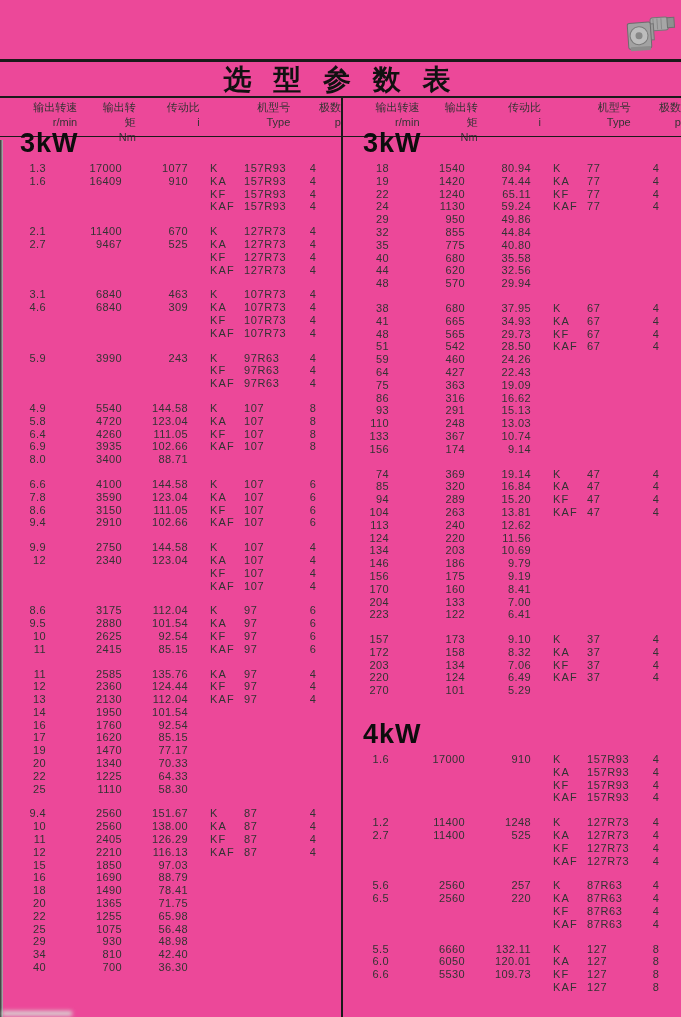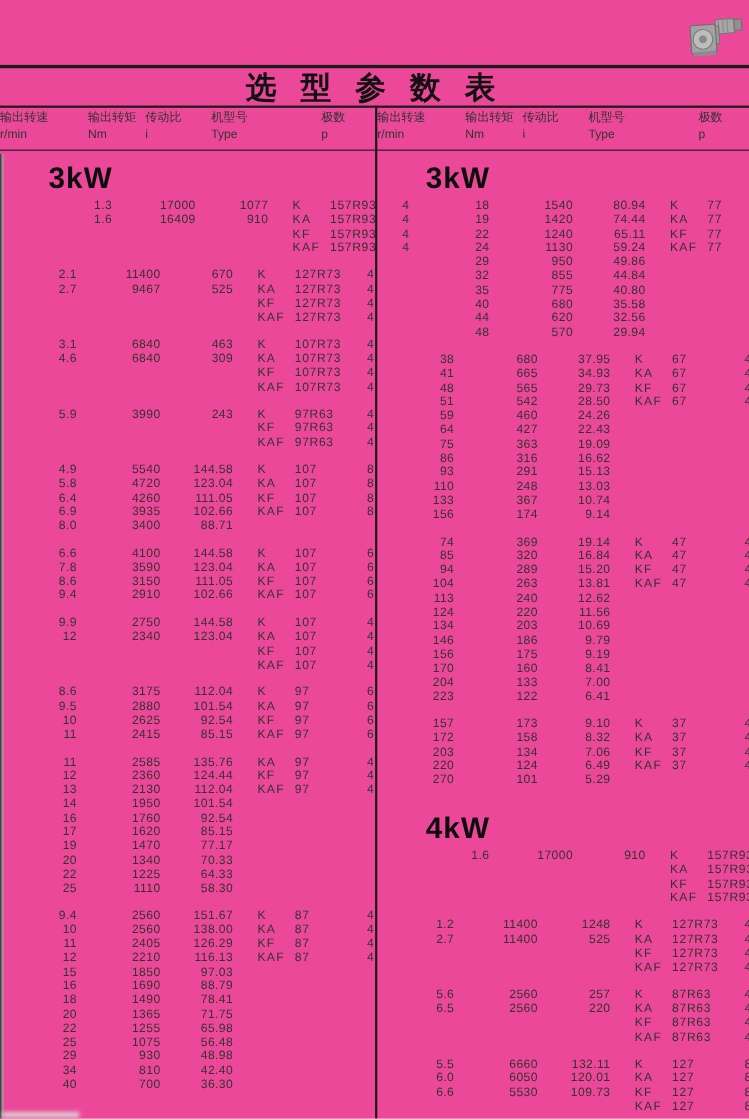--- a/index.html
+++ b/index.html
@@ -9,31 +9,31 @@
   .rule{position:absolute;left:0;width:681px;background:#1a1a1a;}
   .rule-top{top:59px;height:3px;}
   .rule-mid{top:96px;height:2px;}
   .rule-hdr{top:136px;height:1px;}
   .title{position:absolute;top:61px;left:0;width:681px;text-align:center;
          font-size:28px;font-weight:bold;letter-spacing:7px;color:#111;}
   .headers{position:absolute;top:100px;left:0;width:681px;height:36px;}
   .hdr-group{position:absolute;top:0;display:flex;}
   .hdr-left{left:0;width:341px;}
   .hdr-right{left:343px;width:338px;}
-  .hcell{text-align:left;font-size:11px;line-height:15px;color:#333;}
+  .hcell{text-align:right;font-size:11px;line-height:15px;color:#333;padding-left:24px;}
   .hw1{width:80px;} .hw2{width:52px;} .hw3{width:60px;} .hw4{width:100px;} .hw5{width:40px;}
   .vdivider{position:absolute;left:341px;top:96px;width:2px;height:921px;background:#1a1a1a;}
-  .col{position:absolute;top:139px;padding-left:24px;}
+  .col{position:absolute;top:120px;}
   .col-left{left:0;width:341px;}
   .col-right{left:343px;width:338px;}
   .kw-heading{font-size:27px;font-weight:800;color:#0d0d0d;padding-left:20px;
               height:30px;line-height:30px;margin-top:22px;letter-spacing:1px;}
   .kw-heading:first-child{margin-top:8px;}
   .block{margin-top:12px;}
-  .kw-heading + .block{margin-top:4px;margin-left:32px;}
+  .kw-heading + .block{margin-top:4px;}
   .row{height:12.8px;line-height:12.8px;font-size:11px;white-space:nowrap;color:#333;}
   .c{display:inline-block;vertical-align:top;letter-spacing:0.4px;}
   .speed{width:46px;text-align:right;}
   .torque{width:76px;text-align:right;}
   .ratio{width:66px;text-align:right;}
   .type-prefix{width:34px;margin-left:22px;text-align:left;letter-spacing:1.2px;}
   .type-model{width:54px;text-align:left;letter-spacing:0.6px;}
   .poles{width:30px;text-align:center;}
   .edge-shadow{position:absolute;left:0;top:140px;width:3px;height:877px;
                background:linear-gradient(to right,#2e2e2e,#b9b9b9);}

